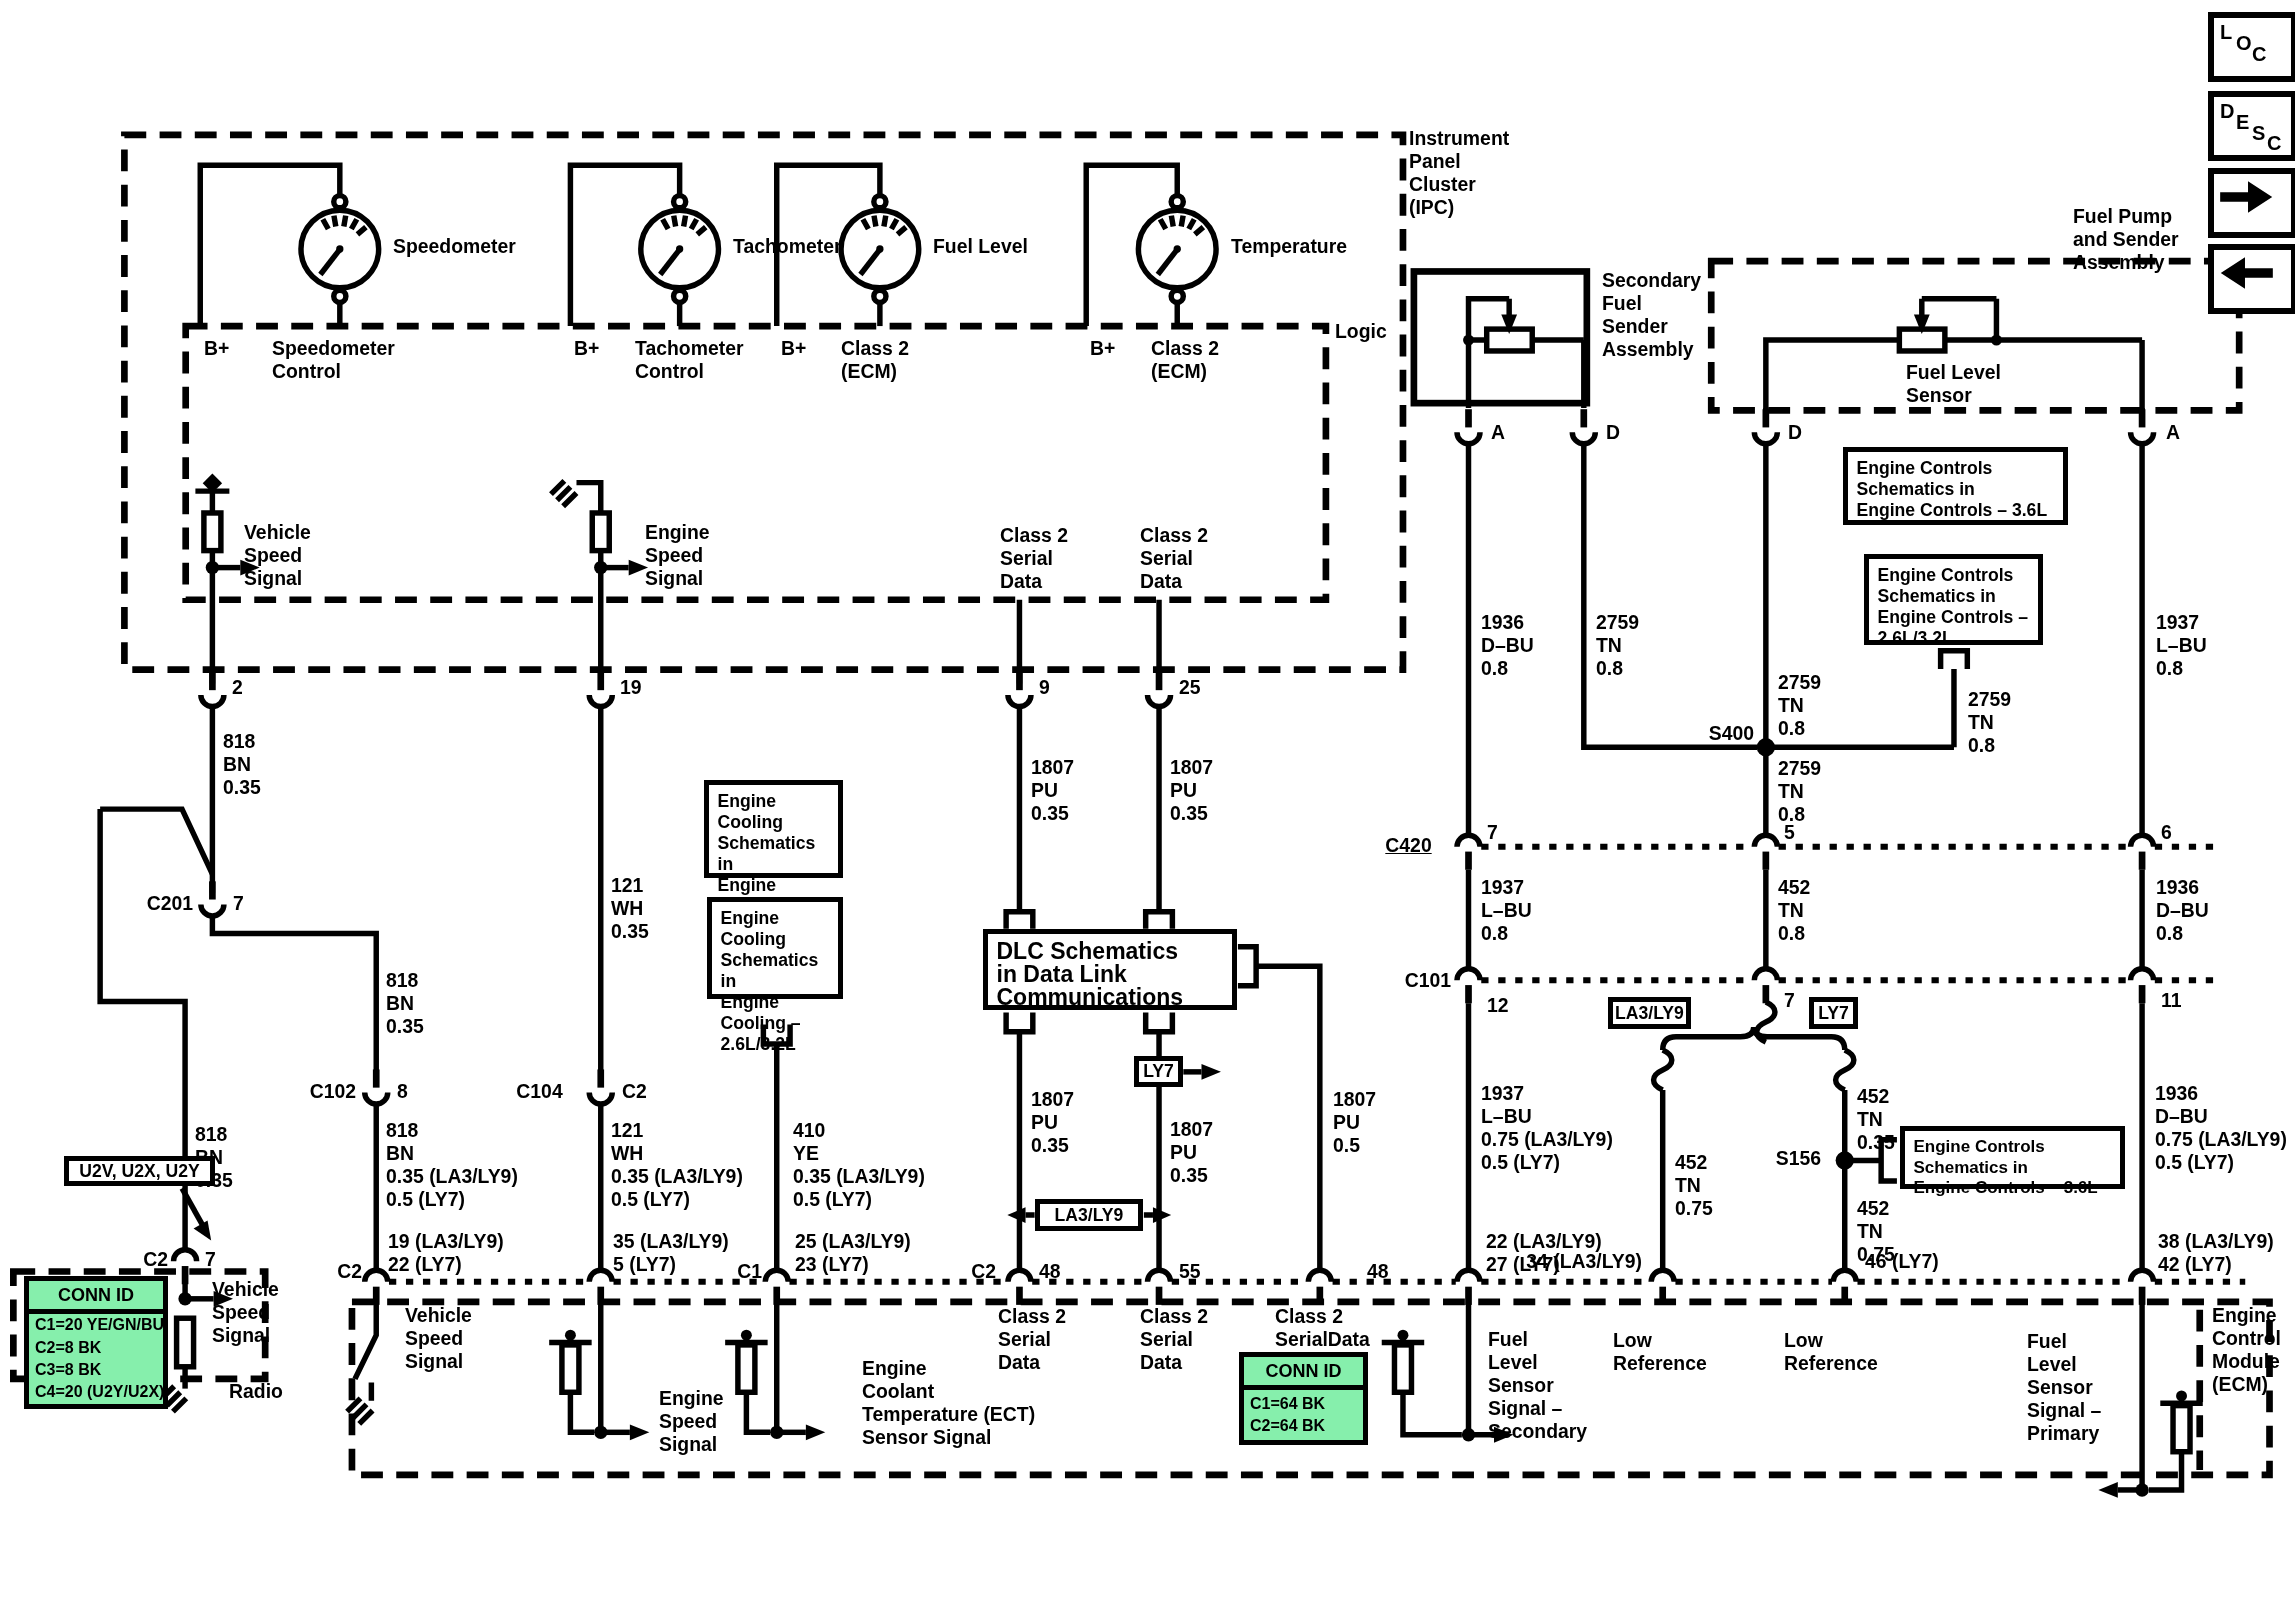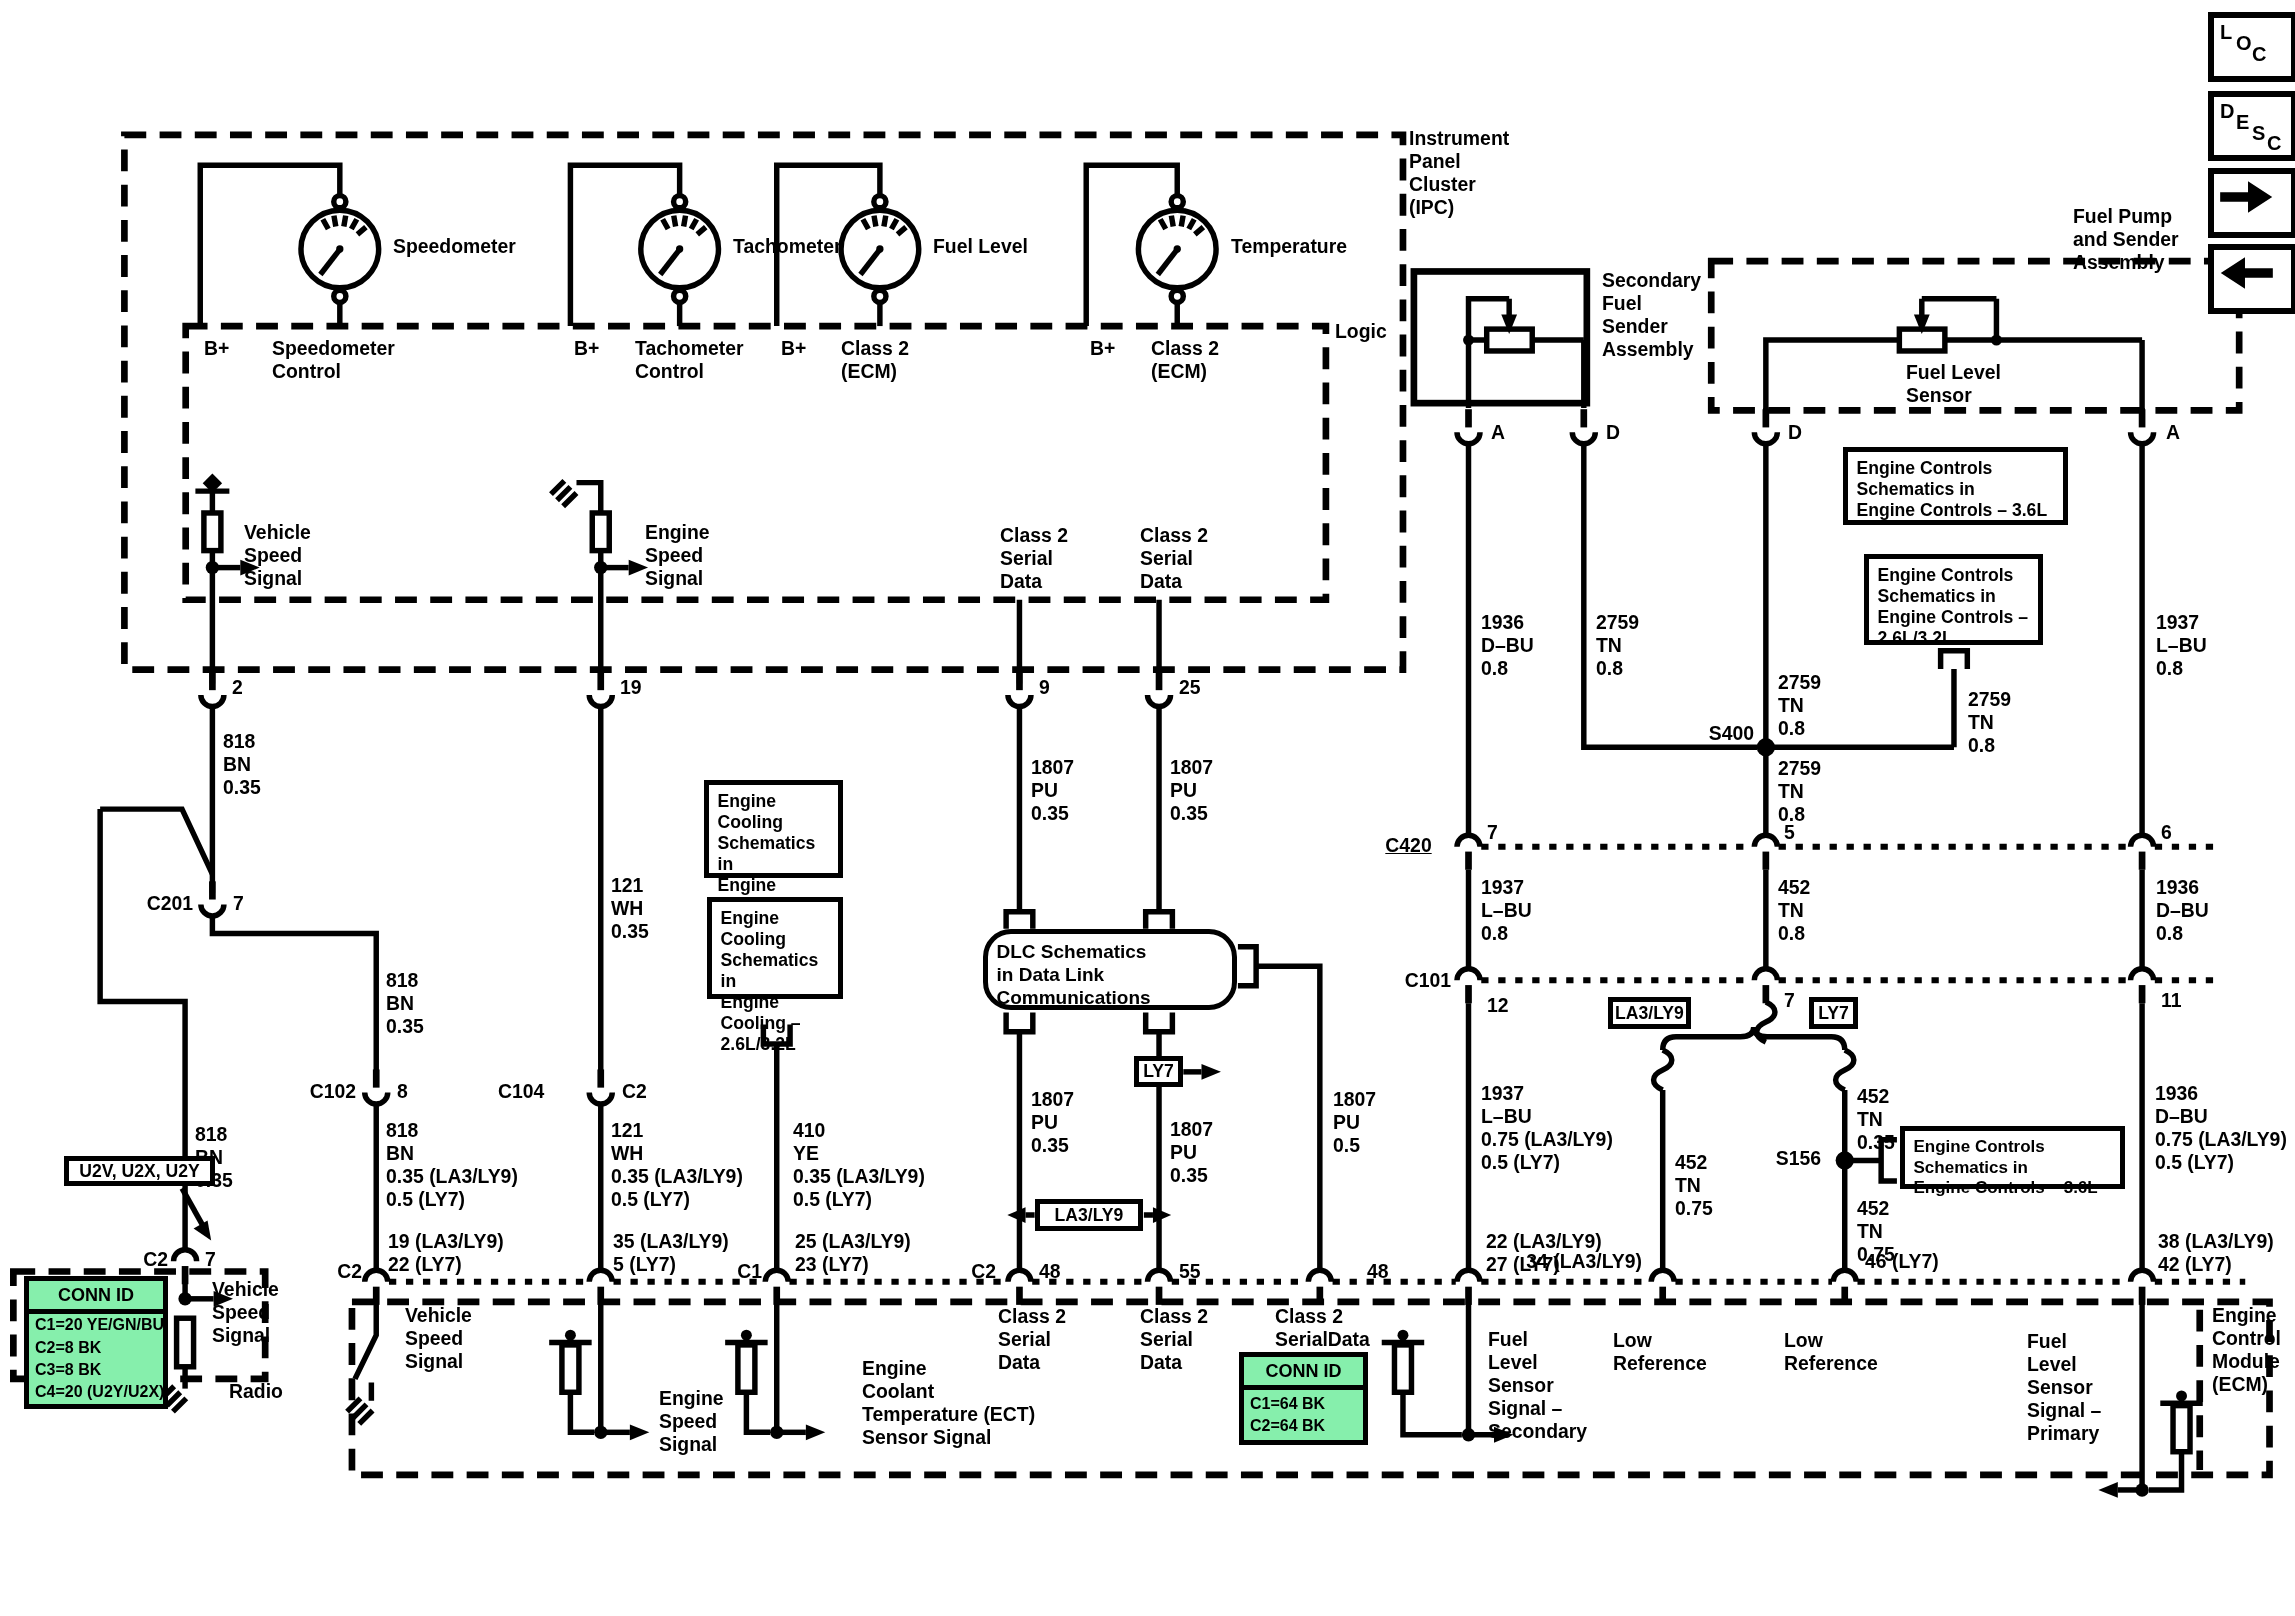--- a/index.html
+++ b/index.html
@@ -307,21 +307,21 @@
 PU
 0.35</div>
       <div class="lbl" style="left: 1170px; top: 756px;">1807
 PU
 0.35</div>
       <div class="lbl" style="left: 386px; top: 969px;">818
 BN
 0.35</div>
       <div class="lbl" style="left: 273px; top: 1080px; width: 83px; text-align: right;">C102</div>
       <div class="lbl" style="left: 397px; top: 1080px;">8</div>
-      <div class="lbl" style="left: 498px; top: 1080px; width: 83px; text-align: left;">C104</div>
+      <div class="lbl" style="left: 498px; top: 1080px; width: 83px; text-align: center;">C104</div>
       <div class="lbl" style="left: 622px; top: 1080px;">C2</div>
       <div class="lbl" style="left: 386px; top: 1119px;">818
 BN
 0.35 (LA3/LY9)
 0.5 (LY7)</div>
       <div class="lbl" style="left: 611px; top: 1119px;">121
 WH
 0.35 (LA3/LY9)
 0.5 (LY7)</div>
       <div class="lbl" style="left: 793px; top: 1119px;">410
@@ -470,21 +470,21 @@
     </div>
   <div id="boxes">
       <div class="bx" style="left: 704px; top: 780px; width: 112px; height: 76px;">Engine Cooling
 Schematics in
 Engine Cooling –
 3.6L</div>
       <div class="bx" style="left: 707px; top: 897px; width: 109px; height: 80px;">Engine Cooling
 Schematics in
 Engine Cooling –
 2.6L/3.2L</div>
-      <div class="bx" style="left: 983px; top: 929px; width: 227px; height: 59px; font-size: 19px; line-height: 23px; border-radius: 28px;">DLC Schematics
+      <div class="bx" style="left: 983px; top: 929px; width: 227px; height: 59px; font-size: 23px; line-height: 23px;">DLC Schematics
 in Data Link
 Communications</div>
       <div class="bx" style="left: 1843px; top: 447px; width: 198px; height: 56px;">Engine Controls
 Schematics in
 Engine Controls – 3.6L</div>
       <div class="bx" style="left: 1864px; top: 554px; width: 152px; height: 69px;">Engine Controls
 Schematics in
 Engine Controls –
 2.6L/3.2L</div>
       <div class="bx" style="left: 1900px; top: 1126px; width: 198px; height: 41px; font-size: 17px; line-height: 20.6px;">Engine Controls

